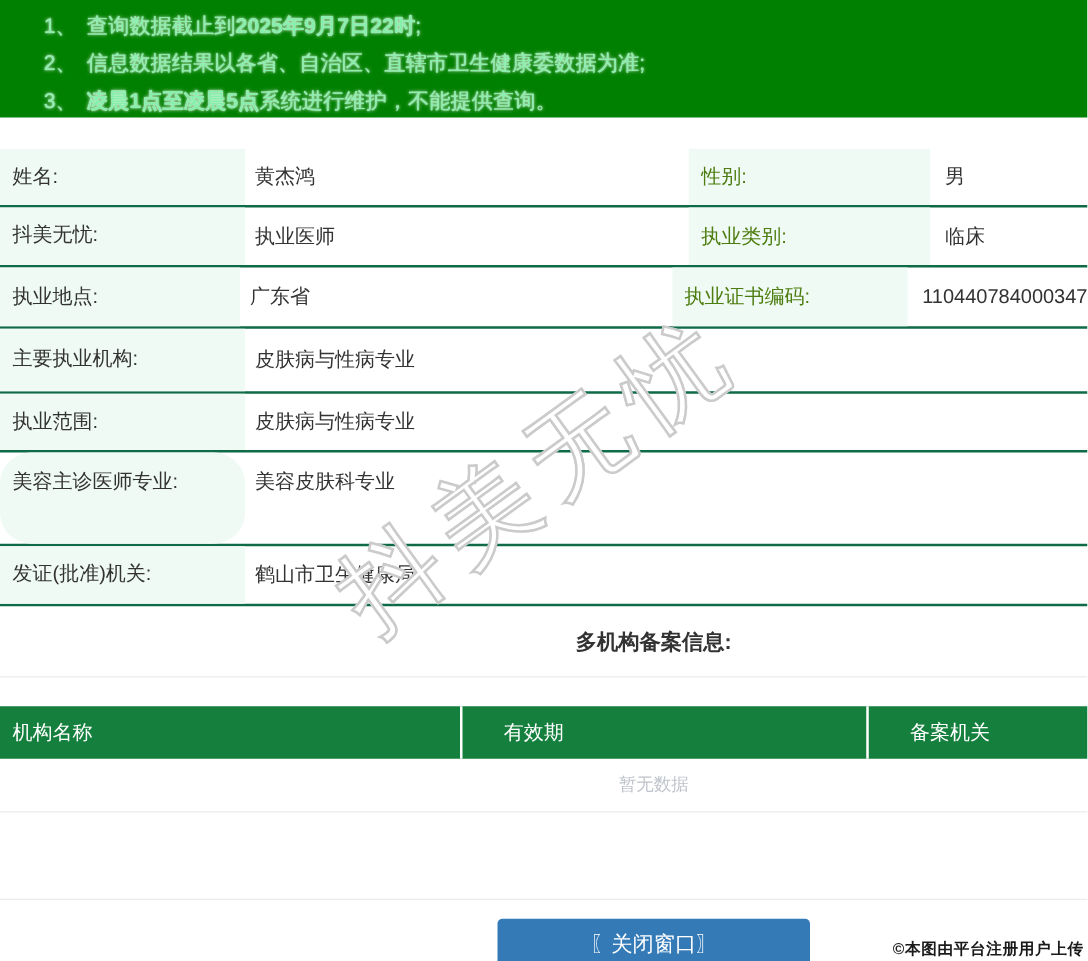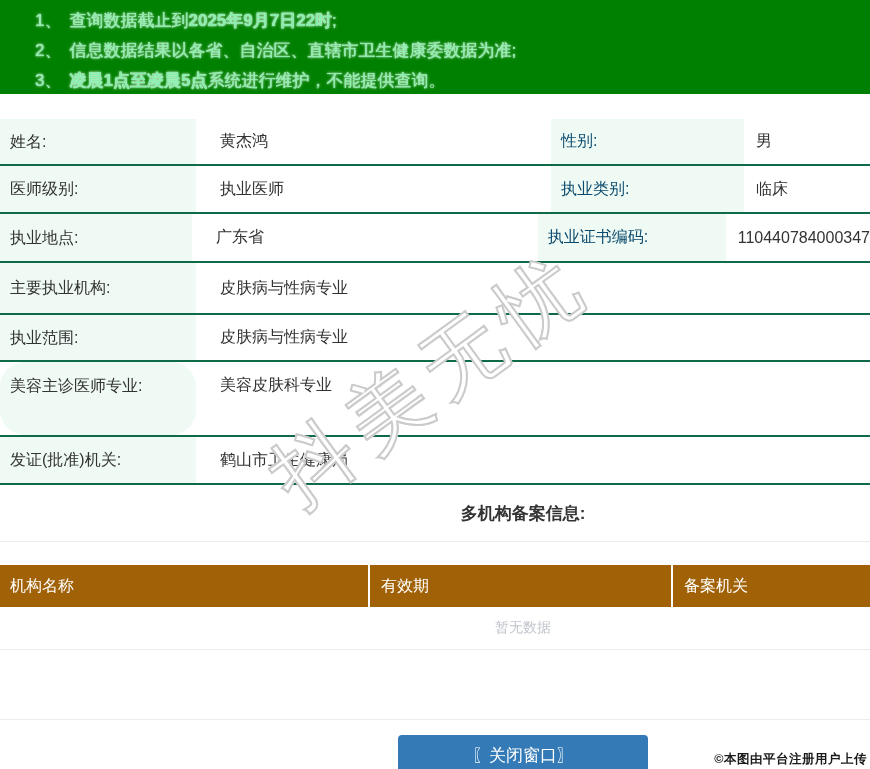--- a/index.html
+++ b/index.html
@@ -12,37 +12,37 @@
   .n-line { height:30px; line-height:30px; font-size:17px; color:#86efac; white-space:nowrap;
     text-shadow:0 0 3px rgba(255,255,255,.85), 0 0 1px rgba(255,255,255,.9); }
   .n-num { margin-right:8px; }
   .n-line b { font-weight:bold; }
 
   
   .profile { margin-top:25px; }
   .p-row { display:flex; align-items:center; border-bottom:2px solid #0f6b47; }
   .p-label { width:196px; padding:0 38px 0 10px; background:#eefaf3; align-self:stretch;
     display:flex; align-items:center; font-size:16px; color:#333; line-height:28px; }
-  .p-value { width:355px; padding-left:24px; font-size:16px; color:#333; }
+  .p-value { width:355px; padding-left:8px; font-size:16px; color:#333; }
   .p-label2 { width:193px; padding-left:10px; background:#eefaf3; align-self:stretch;
-    display:flex; align-items:center; font-size:16px; color:#0c4a6e; }
+    display:flex; align-items:center; font-size:16px; color:#4d7c0f; }
   .p-value2 { flex:1; padding-left:12px; font-size:16px; color:#333; }
   .p-row.single .p-value { flex:1; }
   .r1{min-height:47px}.r2{min-height:48px}.r3{min-height:49px}.r4{min-height:52px}
   .r5{min-height:47px}.r7{min-height:48px}
   .r6 { min-height:75px; align-items:flex-start; }
   .r6 .p-label { align-items:flex-start; padding-top:10px;border-radius:25px; }
   .r6 .p-value { padding-top:13px; }
 
   
   .section-title-wrap { height:57px; border-bottom:1px solid #ececec; position:relative;text-align:center; }
   .section-title { position:absolute; left:523px; top:17px; transform:translateX(-50%);
     font-size:17px; font-weight:bold; color:#333; white-space:nowrap; }
   .spacer-a { height:23px; }
-  .f-header { display:flex; height:42px; background:#a16207; }
+  .f-header { display:flex; height:42px; background:#15803d;gap:22px; }
   .f-th { display:flex; align-items:center; color:#fff; font-size:16px; }
   .f-th1 { width:370px; padding-left:10px; border-right:2px solid #fff; }
   .f-th2 { width:303px; padding-left:11px; border-right:2px solid #fff; }
   .f-th3 { flex:1; padding-left:11px; }
   .f-empty { height:43px; border-bottom:1px solid #ececec; position:relative; }
   .f-empty span { position:absolute; left:523px; top:50%; transform:translate(-50%,-50%);
     color:#c0c4cc; font-size:14px; }
   .spacer-b { height:70px; border-bottom:1px solid #ececec; }
 
   
@@ -79,21 +79,21 @@
   </div>
 
   <div class="profile">
     <div class="p-row r1">
       <div class="p-label">姓名:</div>
       <div class="p-value">黄杰鸿</div>
       <div class="p-label2">性别:</div>
       <div class="p-value2">男</div>
     </div>
     <div class="p-row r2">
-      <div class="p-label">医师级别:</div>
+      <div class="p-label">抖美无忧:</div>
       <div class="p-value">执业医师</div>
       <div class="p-label2">执业类别:</div>
       <div class="p-value2">临床</div>
     </div>
     <div class="p-row r3">
       <div class="p-label">执业地点:</div>
       <div class="p-value">广东省</div>
       <div class="p-label2">执业证书编码:</div>
       <div class="p-value2">110440784000347</div>
     </div>

